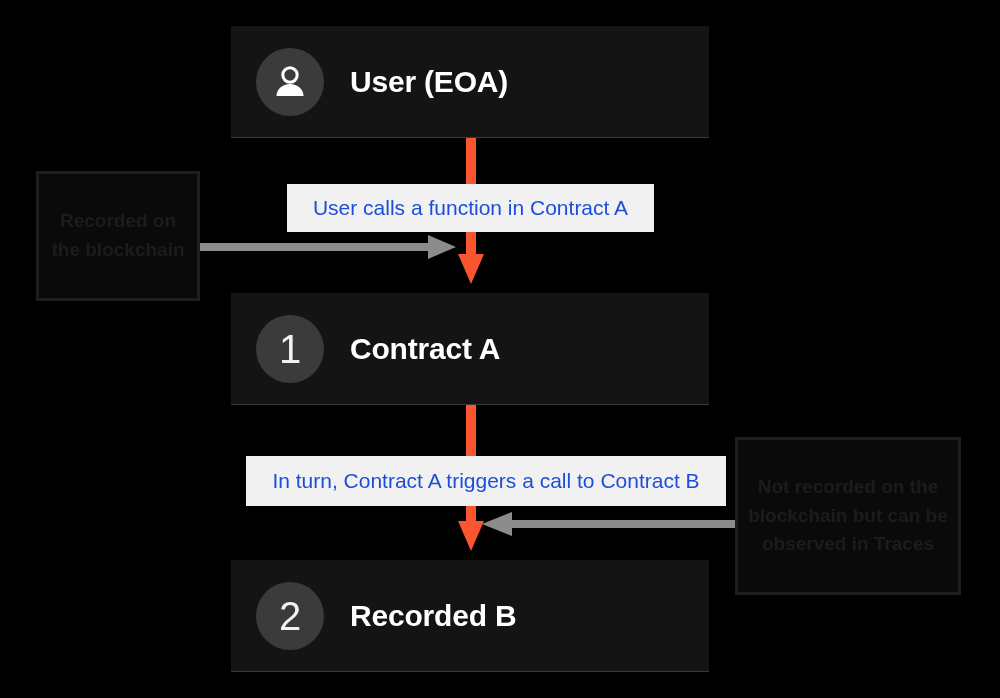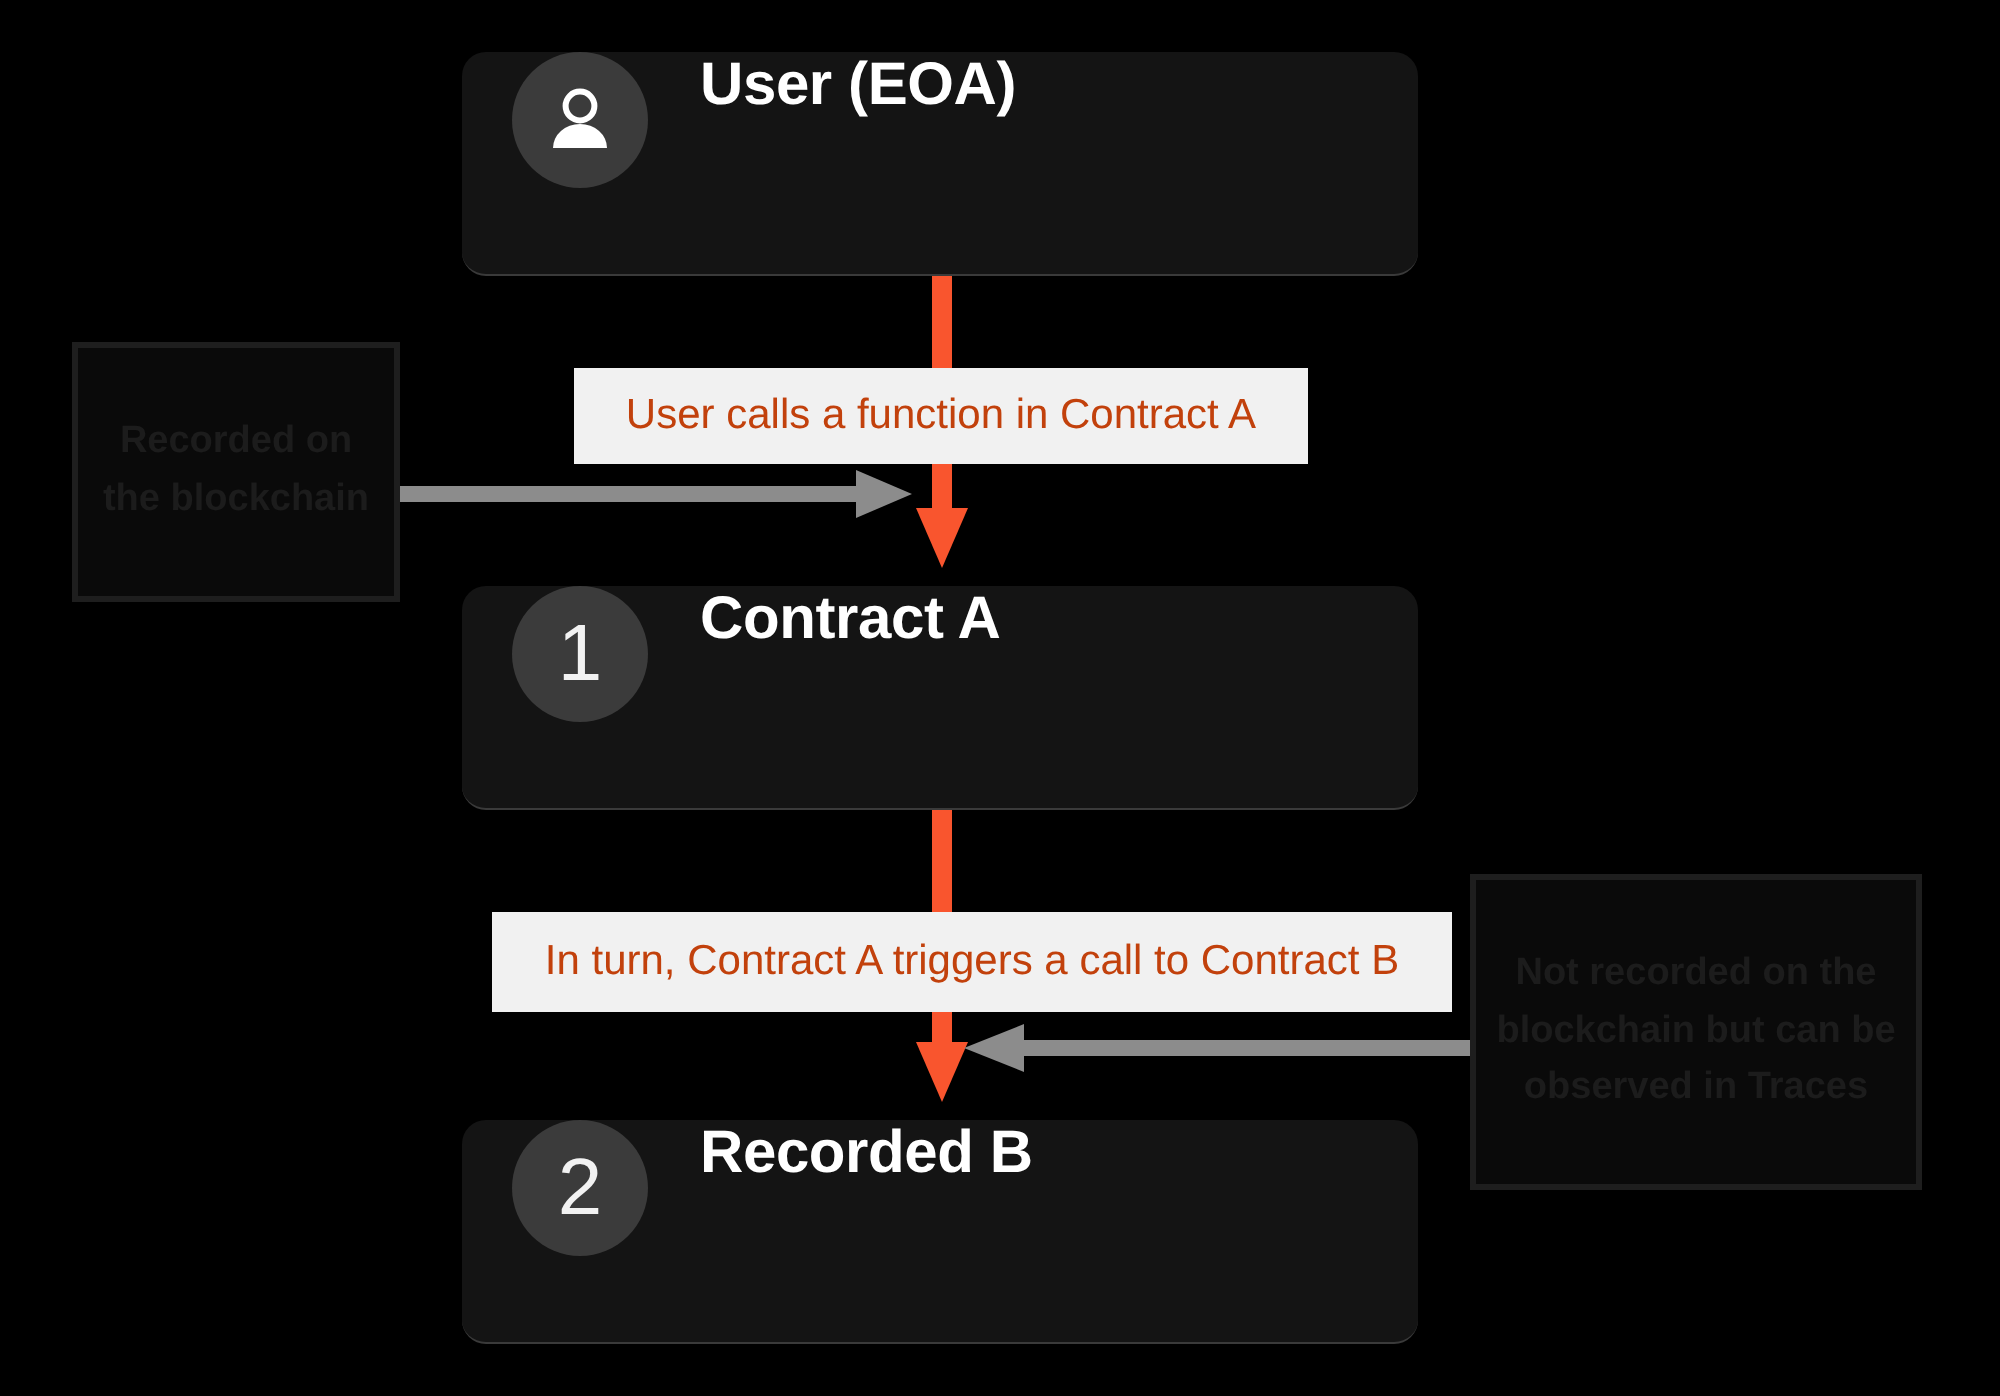--- a/index.html
+++ b/index.html
@@ -21,24 +21,23 @@
 
   
   .node {
     position: absolute;
     left: 231px;
     width: 478px;
     height: 112px;
     background: #141414;
     border-bottom: 1.5px solid #3a3a3a;
     display: flex;
-    align-items: flex-start;
+    align-items: center;
     padding-left: 25px;
     z-index: 5;
-    border-radius: 12px;
   }
 
   .node-user     { top: 26px; }
   .node-contract-a { top: 293px; }
   .node-contract-b { top: 560px; }
 
   .node-badge {
     width: 68px;
     height: 68px;
     border-radius: 50%;
@@ -78,21 +77,21 @@
   }
   .orange-arrow svg { display: block; }
 
   .arrow-1 { top: 136px; height: 152px; }
   .arrow-2 { top: 403px; height: 152px; }
 
   
   .edge-label {
     position: absolute;
     background: #f1f1f1;
-    color: #c2410c;
+    color: #1d4ed8;
     font-size: 21px;
     display: flex;
     align-items: center;
     justify-content: center;
     z-index: 6;
     white-space: nowrap;
   }
 
   .edge-label-1 {
     left: 287px;

